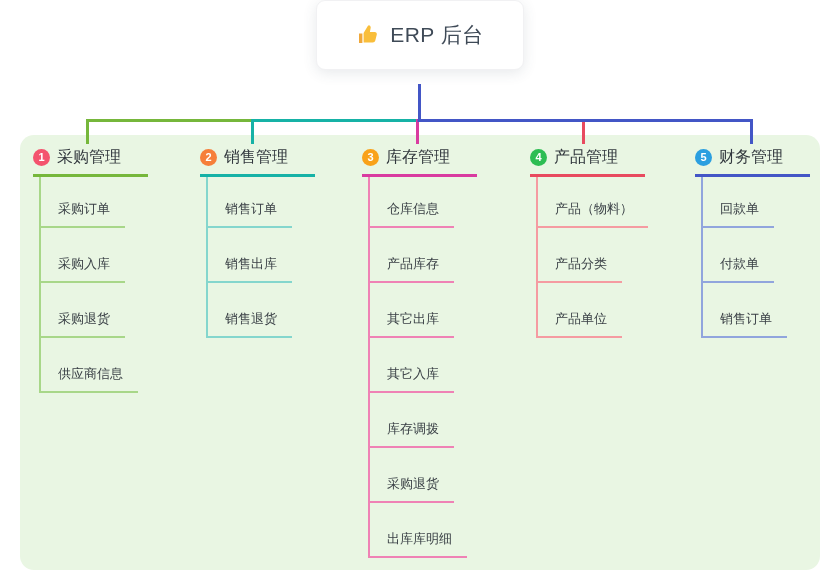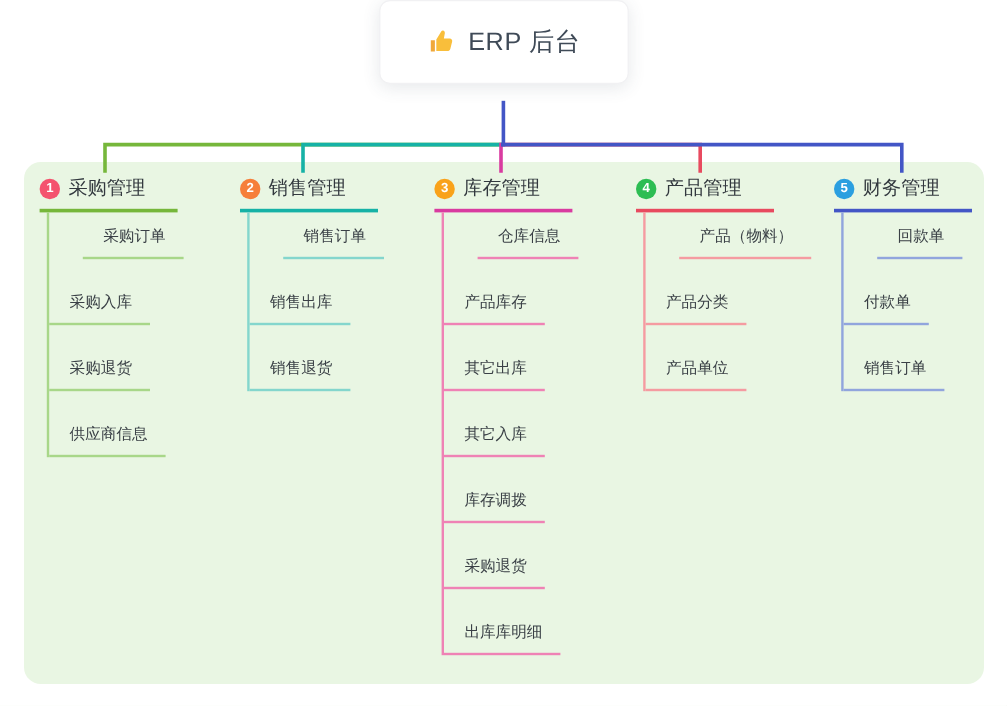--- a/index.html
+++ b/index.html
@@ -29,21 +29,21 @@
   .col-4{left:695px;width:115px;}
 
   .branch-header{display:flex;align-items:center;gap:7px;height:22px;
     padding-bottom:6px;border-bottom:3px solid var(--line,#999);}
   .badge{flex:0 0 auto;width:17px;height:17px;border-radius:50%;background:var(--badge,#999);
     color:#fff;font-size:11px;font-weight:700;line-height:17px;text-align:center;}
   .branch-label{font-size:16px;font-weight:400;color:#32383e;white-space:nowrap;}
 
   .children{margin-left:6px;border-left:2px solid var(--child-line,#ccc);}
   .child{height:55px;display:flex;align-items:flex-end;}
-  .child:first-child{height:39px;padding-left:28px;}
+  .child:first-child{height:51px;}
   .child-label{display:inline-block;font-size:13px;color:#3a4046;white-space:nowrap;
     padding:0 15px 8px 17px;border-bottom:2px solid var(--child-line,#ccc);}
 </style>
 </head>
 <body>
 
 <div class="stage">
 
   <div class="panel" style="background: rgb(233, 246, 227);"></div>
 

